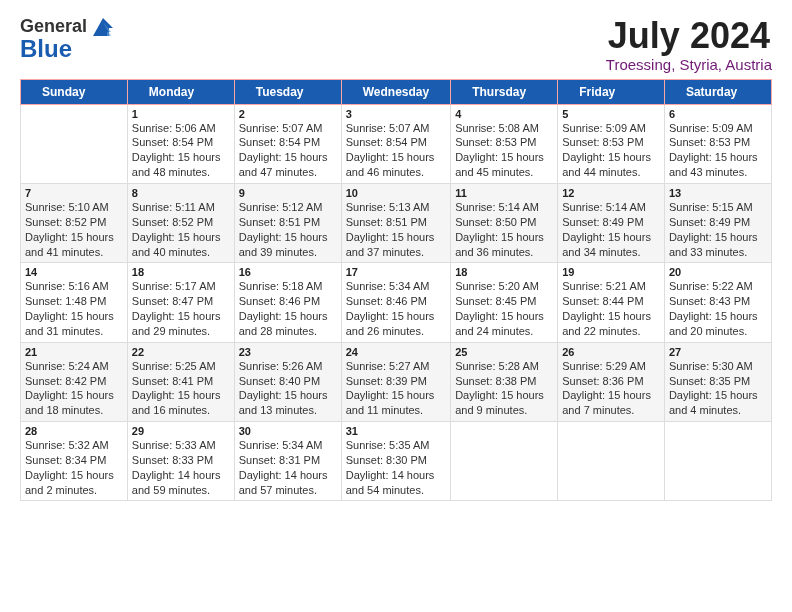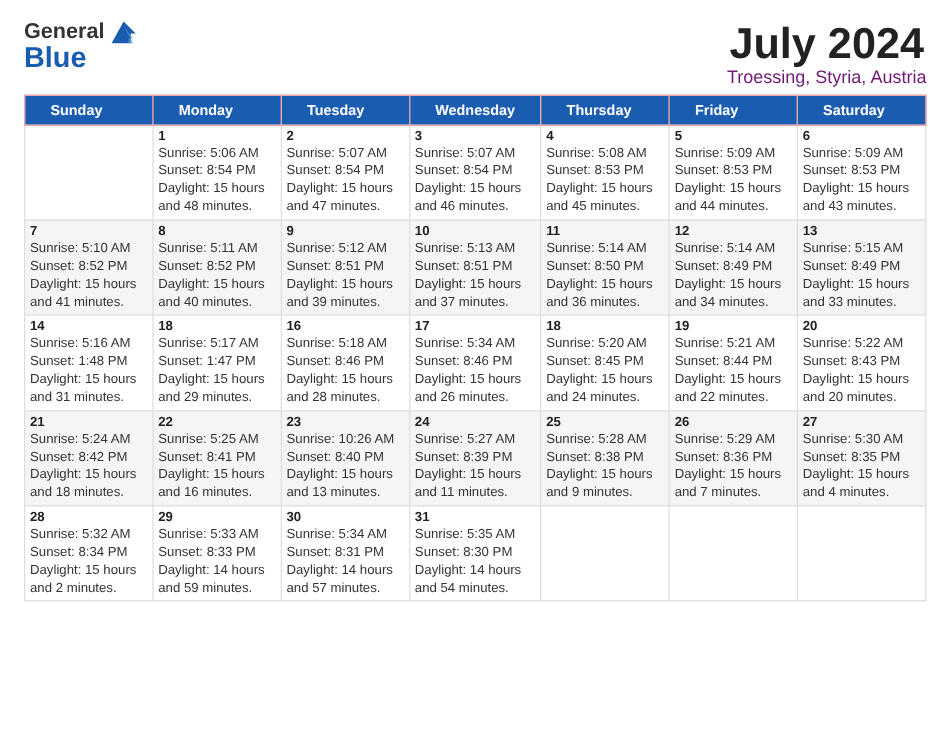--- a/index.html
+++ b/index.html
@@ -243,21 +243,21 @@
         <div class="cell-text">
           <div>Sunrise: 5:16 AM</div>
           <div>Sunset: 1:48 PM</div>
           <div>Daylight: 15 hours and 31 minutes.</div>
         </div>
       </td>
           <td>
         <span class="day-number">18</span>
         <div class="cell-text">
           <div>Sunrise: 5:17 AM</div>
-          <div>Sunset: 1:47 PM</div>
+          <div>Sunset: 8:47 PM</div>
           <div>Daylight: 15 hours and 29 minutes.</div>
         </div>
       </td>
           <td>
         <span class="day-number">16</span>
         <div class="cell-text">
           <div>Sunrise: 5:18 AM</div>
           <div>Sunset: 8:46 PM</div>
           <div>Daylight: 15 hours and 28 minutes.</div>
         </div>
@@ -308,21 +308,21 @@
         <span class="day-number">22</span>
         <div class="cell-text">
           <div>Sunrise: 5:25 AM</div>
           <div>Sunset: 8:41 PM</div>
           <div>Daylight: 15 hours and 16 minutes.</div>
         </div>
       </td>
           <td>
         <span class="day-number">23</span>
         <div class="cell-text">
-          <div>Sunrise: 10:26 AM</div>
+          <div>Sunrise: 5:26 AM</div>
           <div>Sunset: 8:40 PM</div>
           <div>Daylight: 15 hours and 13 minutes.</div>
         </div>
       </td>
           <td>
         <span class="day-number">24</span>
         <div class="cell-text">
           <div>Sunrise: 5:27 AM</div>
           <div>Sunset: 8:39 PM</div>
           <div>Daylight: 15 hours and 11 minutes.</div>

